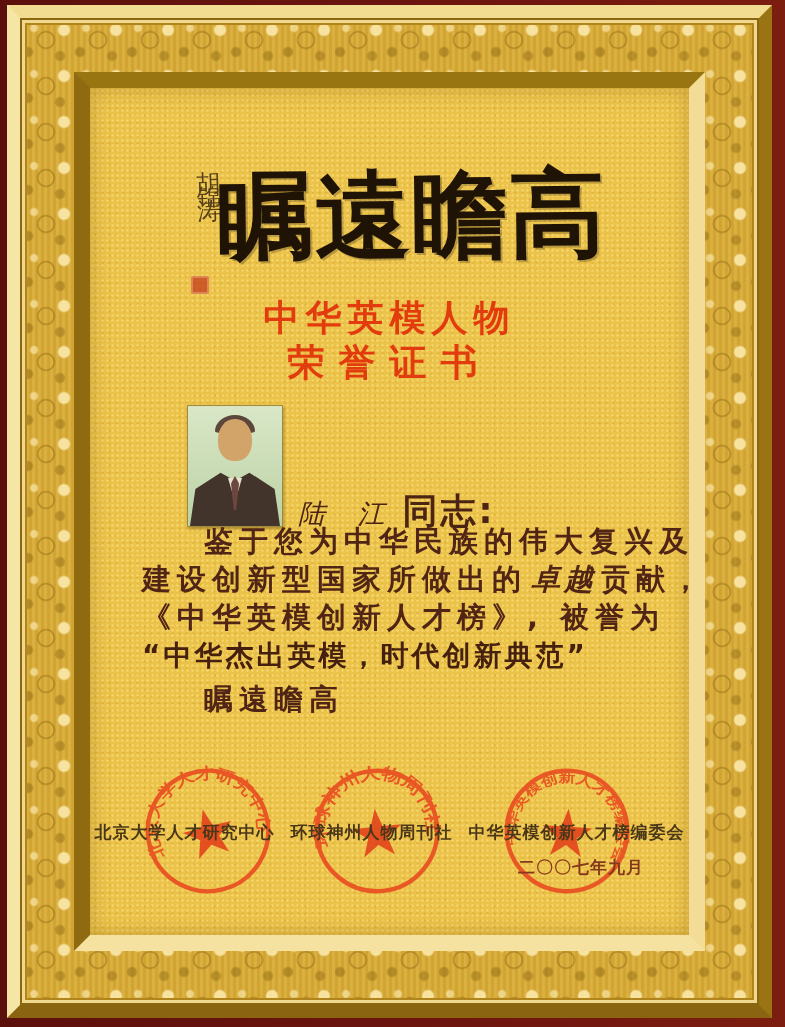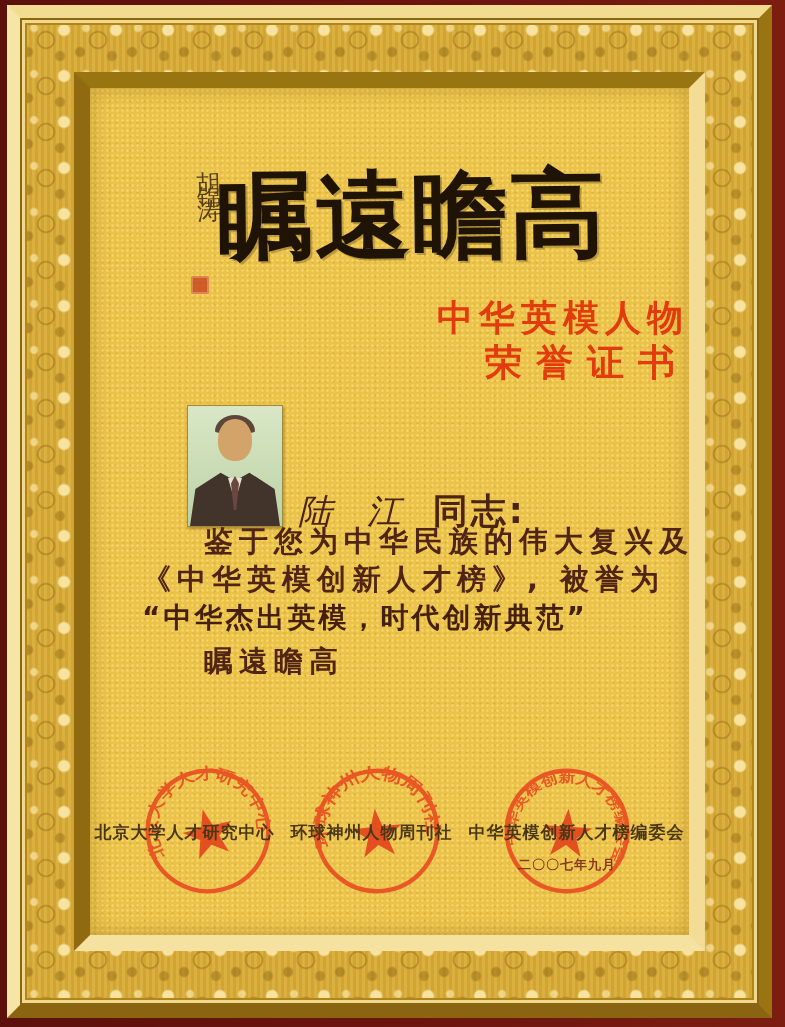--- a/index.html
+++ b/index.html
@@ -59,21 +59,21 @@
   }
   .main-calligraphy {
     left:128px; top:52px; width:480px;
     font-family:"DejaVu Serif", serif;
     font-size:96px; font-weight:bold; line-height:150px;
     color:#1f1306; letter-spacing:1px; white-space:nowrap;
     text-shadow:2px 2px 0 rgba(31,19,6,.25);
     transform:rotate(-.6deg);
   }
   .title1, .title2 {
-    left:0; right:0; text-align:right; font-weight:bold; color:#e23c0e;
+    left:0; right:0; text-align:center; font-weight:bold; color:#e23c0e;
     font-family:"DejaVu Sans", sans-serif;
   }
   .title1 { top:206px; font-size:36px; letter-spacing:6px; }
   .title2 { top:250px; font-size:37px; letter-spacing:14px;font-family:Liberation Mono, monospace; }
 
   .photo {
     left:97px; top:317px; width:94px; height:120px;
     background:linear-gradient(#d9e7c6,#bcd2a6);
     border:1px solid #a08a3e; overflow:hidden;
     box-shadow:1px 2px 3px rgba(90,60,10,.4);
@@ -82,43 +82,43 @@
   .photo .head { position:absolute; left:30px; top:13px; width:34px; height:42px; background:#d2a469; border-radius:48% 48% 44% 44%; }
   .photo .suit { position:absolute; left:2px; bottom:0; width:90px; height:58px; background:#43342b;
     clip-path:polygon(0 100%, 6% 36%, 34% 8%, 50% 22%, 66% 8%, 94% 36%, 100% 100%); }
   .photo .shirt { position:absolute; left:40px; bottom:24px; width:14px; height:24px; background:#e8e4d2;
     clip-path:polygon(0 0, 100% 0, 50% 100%); }
   .photo .tie { position:absolute; left:43px; bottom:16px; width:8px; height:34px; background:#6d4640;
     clip-path:polygon(50% 0, 100% 22%, 65% 100%, 35% 100%, 0 22%); }
 
   .name-line { left:208px; top:400px; white-space:nowrap; color:#4c2414; }
   .name-line .name {
-    font-family:"DejaVu Serif", serif; font-size:34px; letter-spacing:12px;
-    font-style:italic; margin-right:20px;
+    font-family:"DejaVu Serif", serif; font-size:27px; letter-spacing:12px;
+    font-style:italic; margin-right:6px;
   }
   .name-line .salutation { font-size:35px; font-weight:bold; letter-spacing:3px; }
 
   .body-text { left:52px; top:434px; width:548px; color:#512515; font-size:29px; font-weight:bold; }
   .body-text .line { line-height:38px; letter-spacing:6px; white-space:nowrap; }
   .body-text .indent { text-indent:62px; }
   .body-text .kai { font-family:"DejaVu Serif", serif; font-style:italic; font-weight:bold; letter-spacing:4px; padding:0 4px; }
   .body-text .quote-line { font-size:28px; letter-spacing:3px; color:#45200f; line-height:40px; }
   .body-text .closing { margin-top:4px; }
 
   .orgs {
     left:0; right:0; top:733px; display:flex; justify-content:center; gap:16px;
     font-size:17px; font-weight:bold; color:#4a3718; letter-spacing:1px;
     z-index:6; white-space:nowrap;
   }
   .seal { width:136px; height:136px; z-index:4; opacity:.88; }
   .seal-1 { left:50px;  top:675px; transform:rotate(-14deg); }
   .seal-2 { left:219px; top:675px; transform:rotate(-6deg); }
   .seal-3 { left:409px; top:675px; transform:rotate(4deg); }
   .date {
-    left:428px; top:768px; font-size:13px; letter-spacing:1px;
+    left:428px; top:768px; font-size:17px; letter-spacing:1px;
     color:#84391d; font-weight:bold; z-index:7;
   }
 </style>
 </head>
 <body>
 
 <div class="stage">
   <div class="bevel-outer">
     <div class="ornate">
       <div class="bevel-inner">
@@ -139,20 +139,21 @@
             <div class="shirt"></div>
             <div class="tie"></div>
           </div>
 
           <div class="abs name-line">
             <span class="name">陆 江</span><span class="salutation">同志:</span>
           </div>
 
           <div class="abs body-text">
             <div class="line indent">鉴于您为中华民族的伟大复兴及</div>
+            <div class="line"><span>建设创新型国家所做出的</span><span class="kai">卓越</span><span>贡献，</span></div>
             <div class="line">《中华英模创新人才榜》, 被誉为</div>
             <div class="line quote-line">“中华杰出英模，时代创新典范”</div>
             <div class="line indent closing">瞩遠瞻高</div>
           </div>
 
           <svg class="abs seal seal-1" viewBox="0 0 140 140">
             <circle cx="70" cy="70" r="62" fill="none" stroke="#e8491f" stroke-width="4.5"></circle>
             <path id="arcA" d="M 22,88 A 52,52 0 1 1 118,88" fill="none"></path>
             <text fill="#e8491f" font-size="16" font-weight="bold" font-family="DejaVu Sans, sans-serif">
               <textPath href="#arcA" startOffset="4" textLength="196" lengthAdjust="spacingAndGlyphs">北京大学人才研究中心</textPath>

